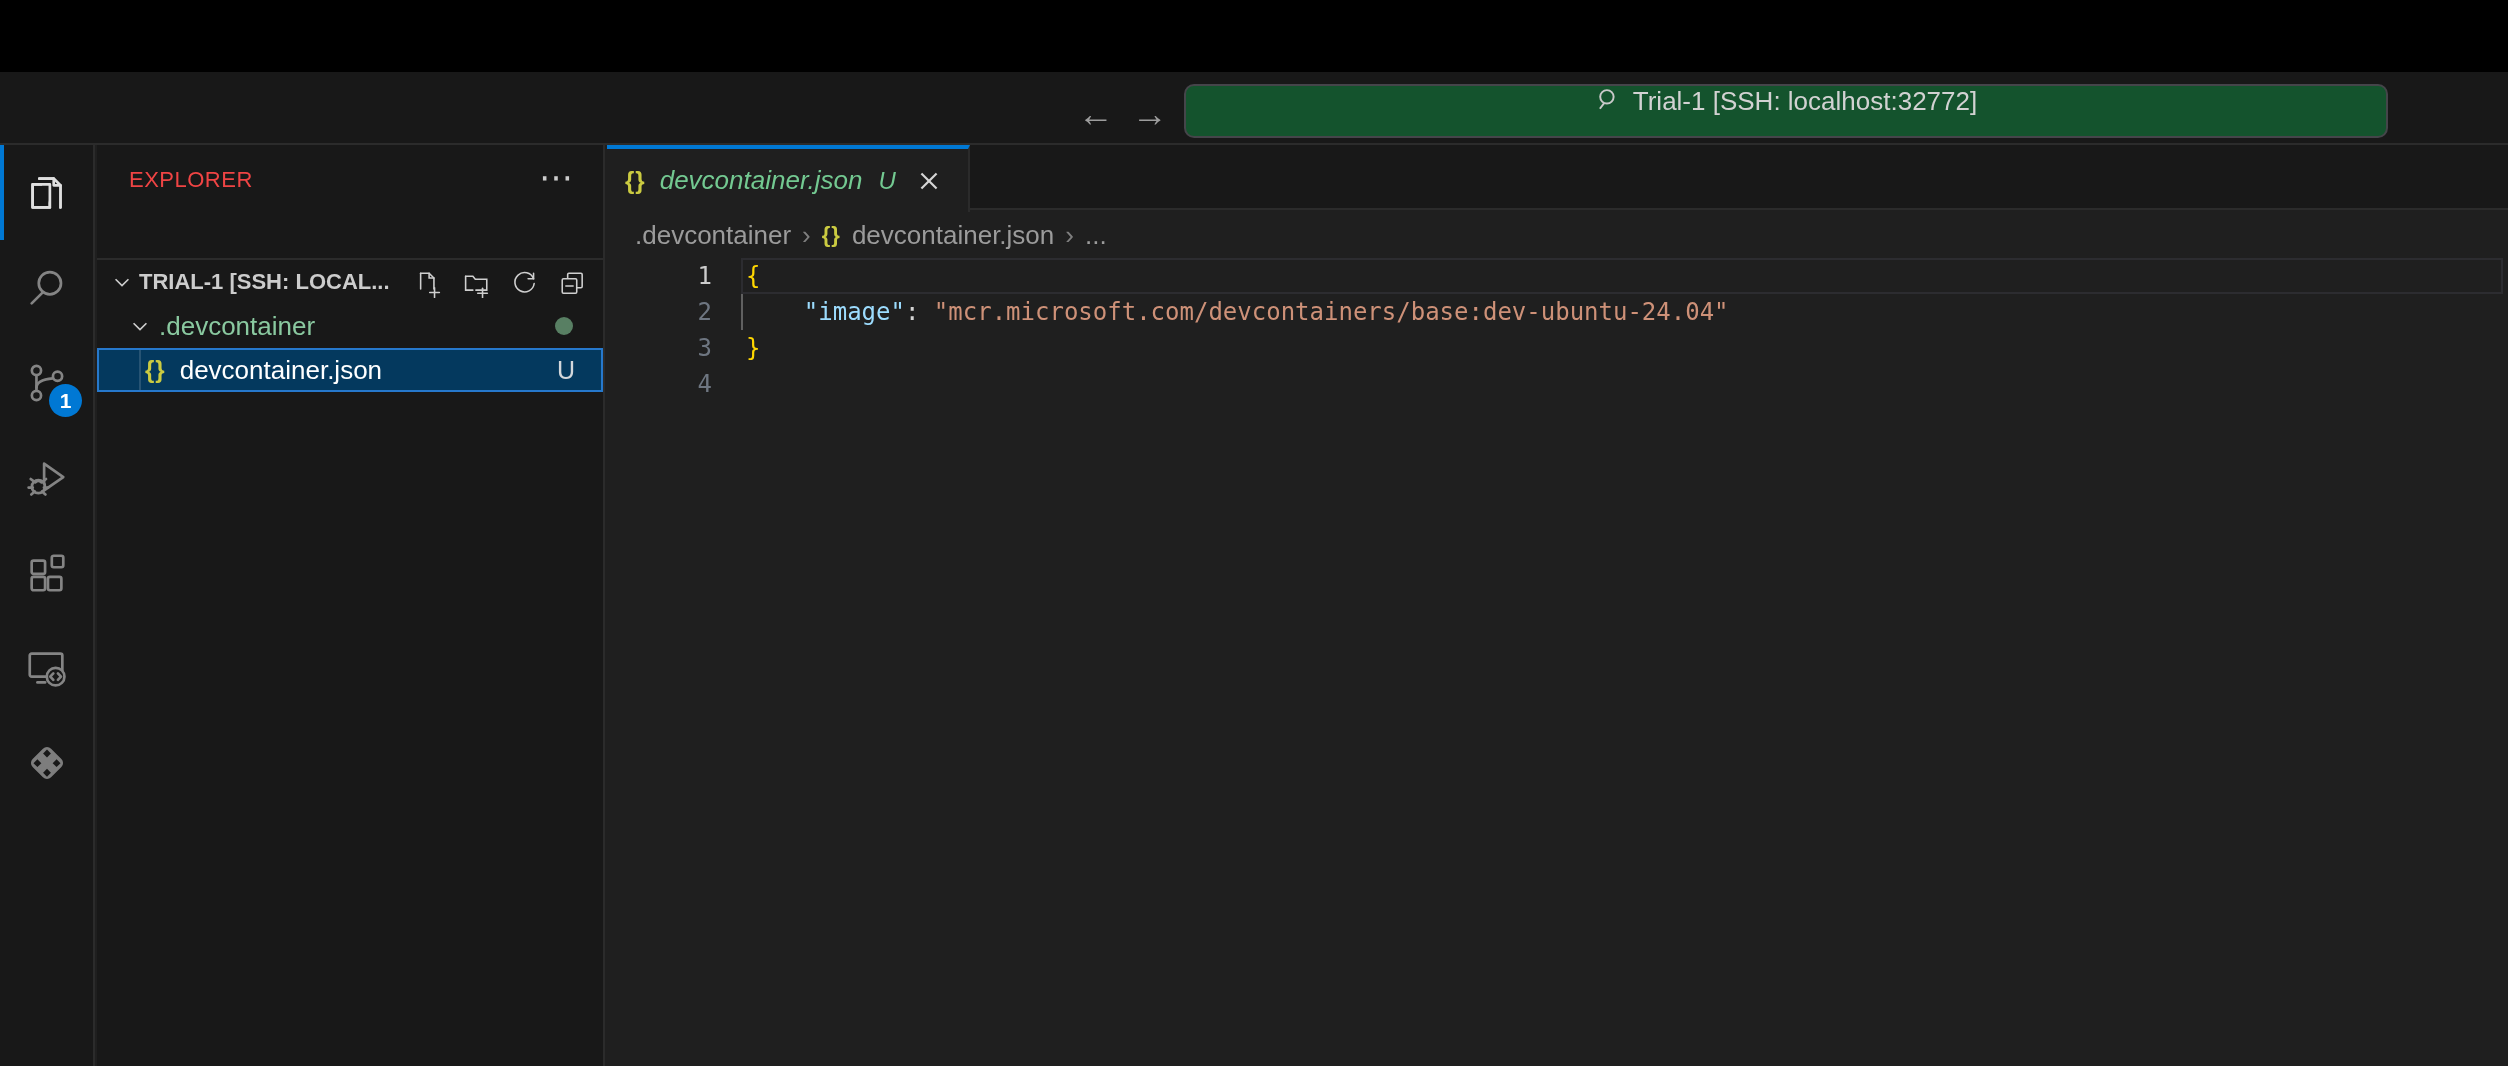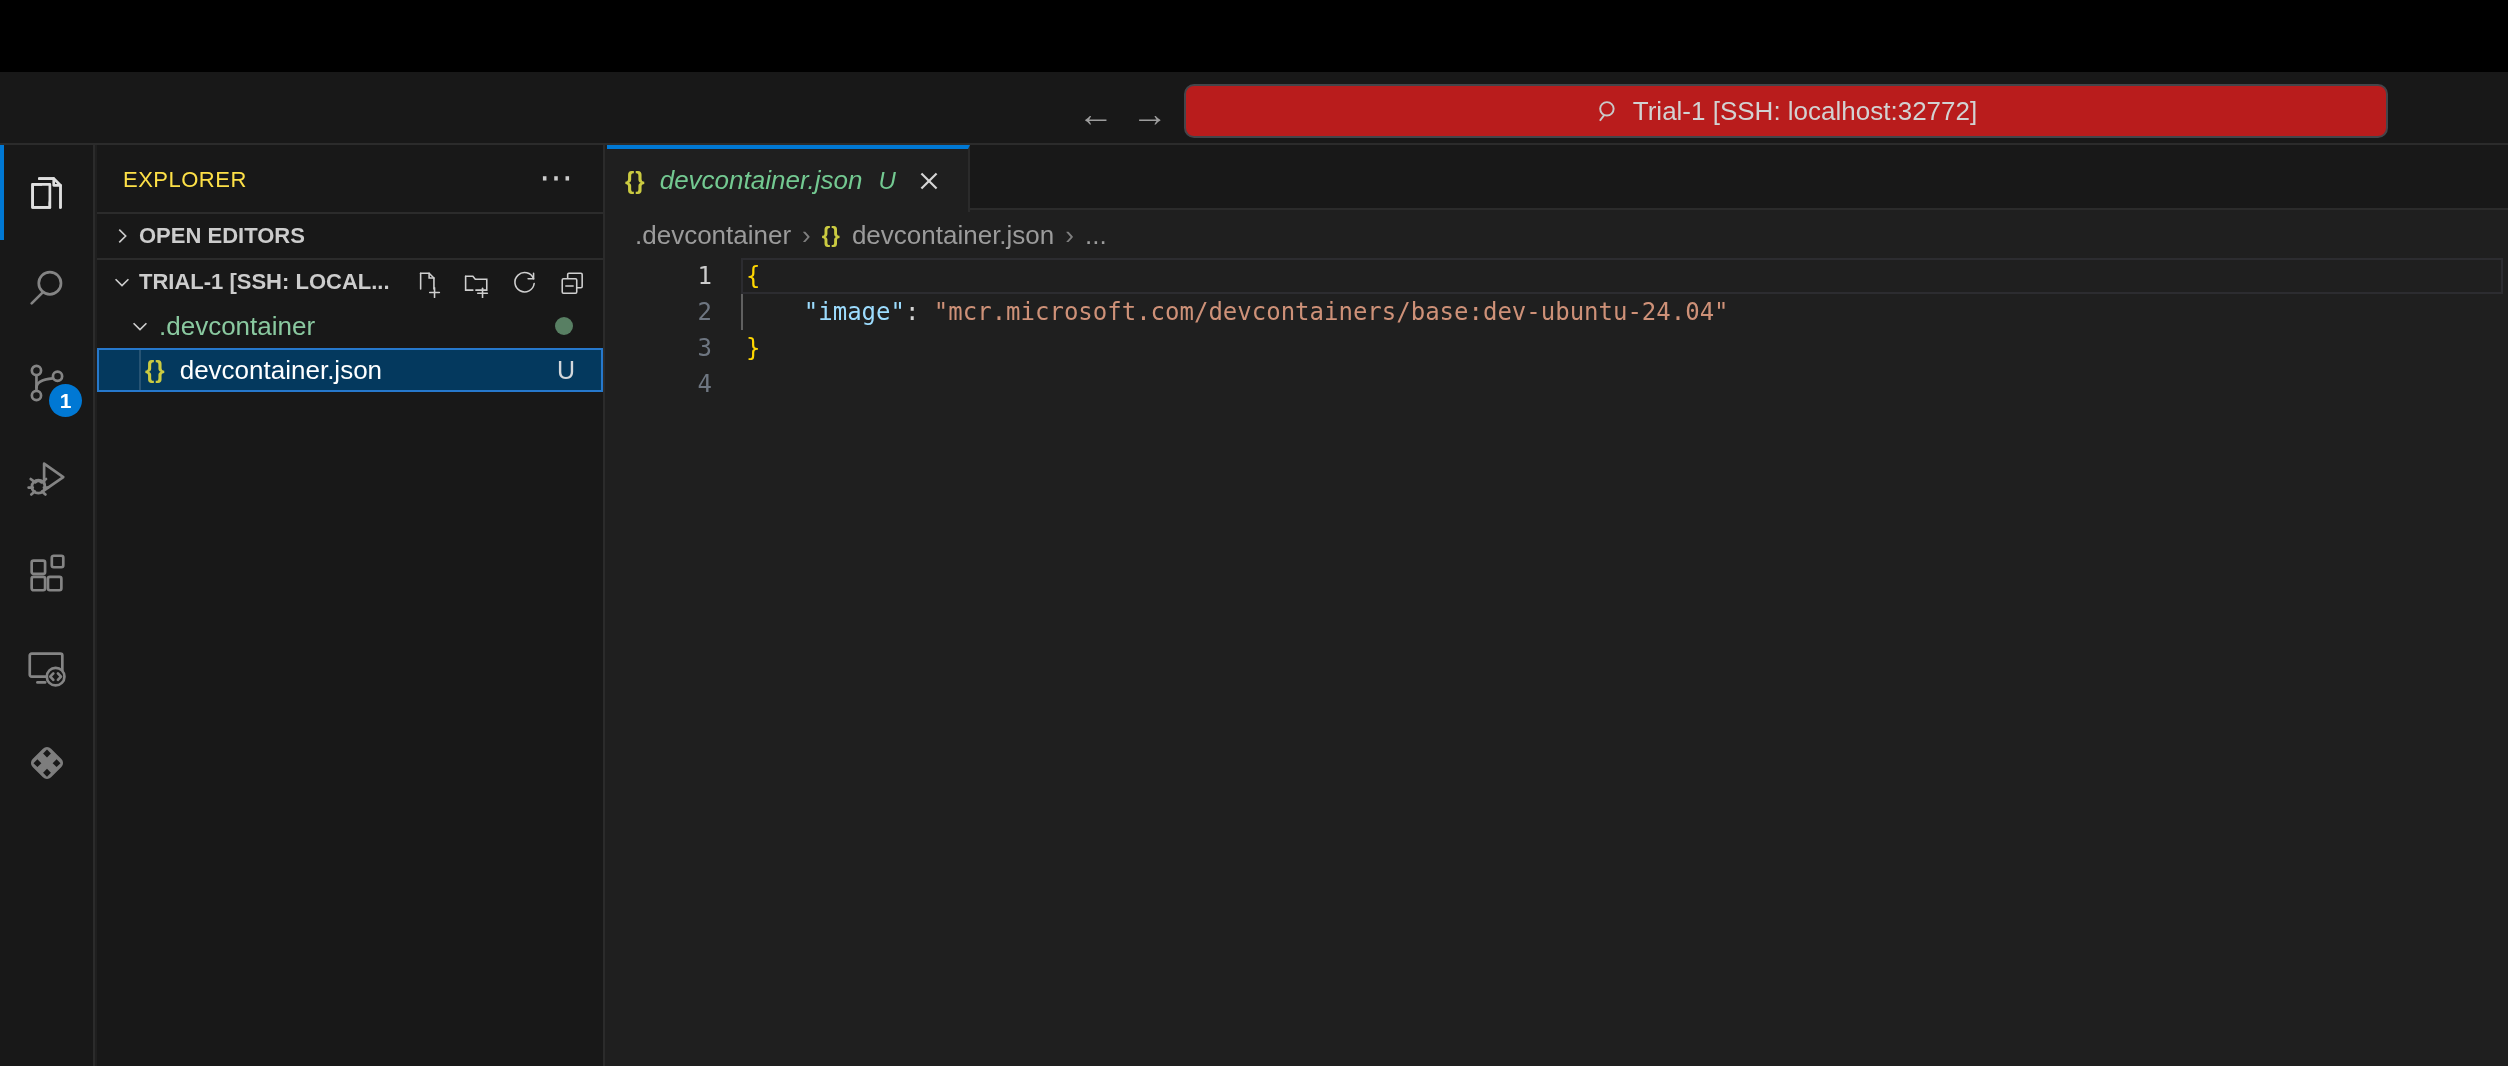--- a/index.html
+++ b/index.html
@@ -8,22 +8,22 @@
   .abs { position:absolute; }
 
   
   #top-strip { left:0; top:0; width:2508px; height:72px; background:#000; }
   #title-bar { left:0; top:72px; width:2508px; height:73px; background:#181818;
                border-bottom:2px solid #2b2b2b; }
   .nav-arrow { top:14px; font-size:36px; color:#9d9d9d; line-height:56px; cursor:default; }
   #nav-back { left:1078px; }
   #nav-fwd  { left:1132px; }
   #command-center { left:1184px; top:12px; width:1204px; height:54px;
-                    background:#b91c1c; border:2px solid #45454a; border-radius:10px;
-                    display:flex; align-items:center; justify-content:center; gap:12px;
+                    background:#14532d; border:2px solid #45454a; border-radius:10px;
+                    display:flex; align-items:flex-start; justify-content:center; gap:12px;
                     color:#d2d2d2; font-size:26px; }
 
   
   #activity-bar { left:0; top:145px; width:95px; height:921px; background:#181818;
                   border-right:2px solid #2b2b2b; display:flex; flex-direction:column; }
   .ab-item { position:relative; width:93px; height:95px; display:flex;
              align-items:center; justify-content:center; }
   .ab-item svg { width:46px; height:46px; stroke:#848484; fill:none;
                  stroke-width:1.4; stroke-linecap:round; stroke-linejoin:round; }
   .ab-item.active svg { stroke:#dfdfdf; }
@@ -32,22 +32,22 @@
   .ab-badge { position:absolute; right:11px; bottom:13px; width:33px; height:33px;
               border-radius:50%; background:var(--accent); color:#fff; font-size:21px;
               font-weight:bold; display:flex; align-items:center; justify-content:center; }
   .fill-gray { fill:#7d7d7d; stroke:none; }
   .hole { fill:#181818; stroke:none; }
 
   
   #sidebar { left:97px; top:145px; width:508px; height:921px; background:#181818;
              border-right:2px solid #2b2b2b; }
   #sidebar-title { left:0; top:0; width:100%; height:67px; }
-  #sidebar-title .label { position:absolute; left:26px; top:22px; font-size:22px;
-                          letter-spacing:.5px; color:#fde047; }
+  #sidebar-title .label { position:absolute; left:32px; top:22px; font-size:22px;
+                          letter-spacing:.5px; color:#ef4444; }
   #sidebar-more { position:absolute; right:30px; top:12px; font-size:34px; color:#cccccc;
                   cursor:pointer; }
   .section-header { position:absolute; left:0; width:100%; height:46px;
                     border-top:2px solid #2b2b2b; display:flex; align-items:center; }
   #section-open-editors { top:67px; }
   #section-root { top:113px; }
   .section-header .chev { margin-left:14px; width:22px; height:22px; stroke:#cccccc;
                           fill:none; stroke-width:1.8; flex:0 0 auto; }
   .section-header .label { margin-left:6px; font-size:22px; font-weight:bold;
                            color:#cccccc; white-space:nowrap; }
@@ -197,26 +197,20 @@
   </div>
 </div>
 
 <div class="abs" id="sidebar">
 
   <div class="abs" id="sidebar-title">
     <span class="label">EXPLORER</span>
     <span id="sidebar-more">⋯</span>
   </div>
 
-  <div class="section-header" id="section-open-editors">
-    <svg class="chev" viewBox="0 0 24 24">
-      <polyline points="9,5 16,12 9,19"></polyline>
-    </svg>
-    <span class="label">OPEN EDITORS</span>
-  </div>
 
   <div class="section-header" id="section-root">
     <svg class="chev" viewBox="0 0 24 24">
       <polyline points="5,9 12,16 19,9"></polyline>
     </svg>
     <span class="label">TRIAL-1 [SSH: LOCAL...</span>
     <div class="section-actions">
       <svg viewBox="0 0 24 24">
         <path d="M5.5 3.5 h7 l4 4 v9"></path>
         <path d="M12.5 3.5 v4 h4"></path>

